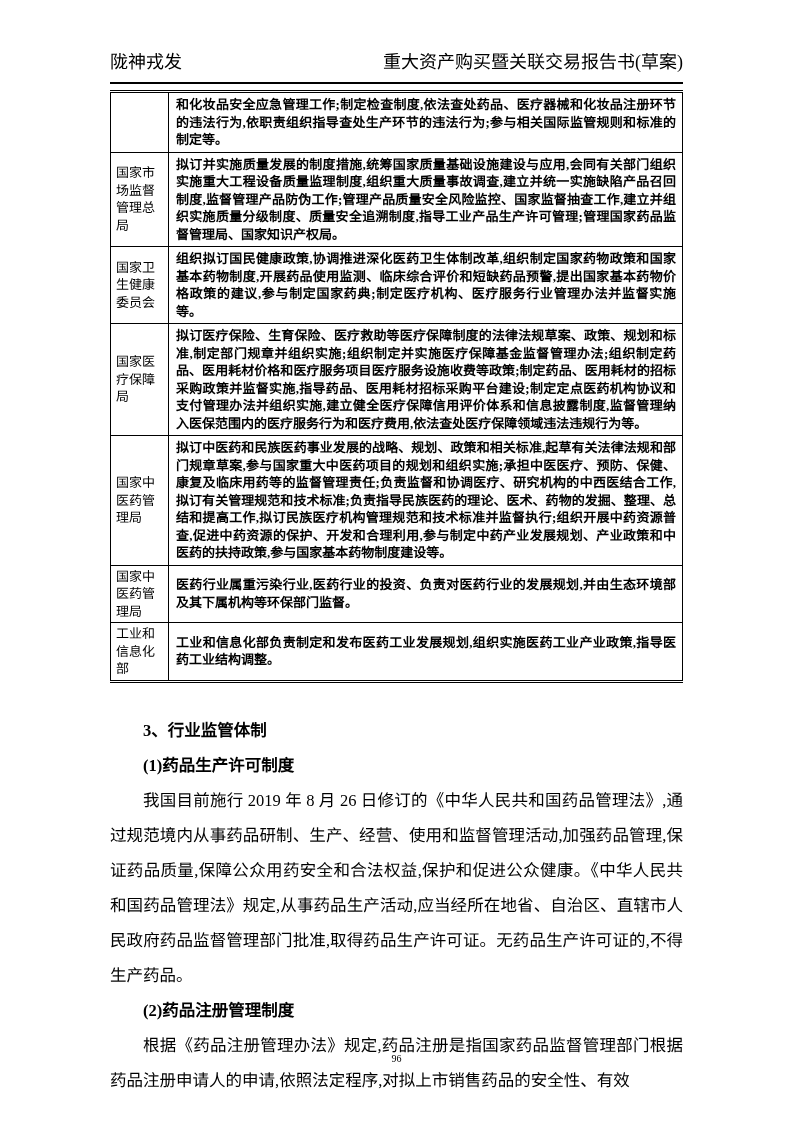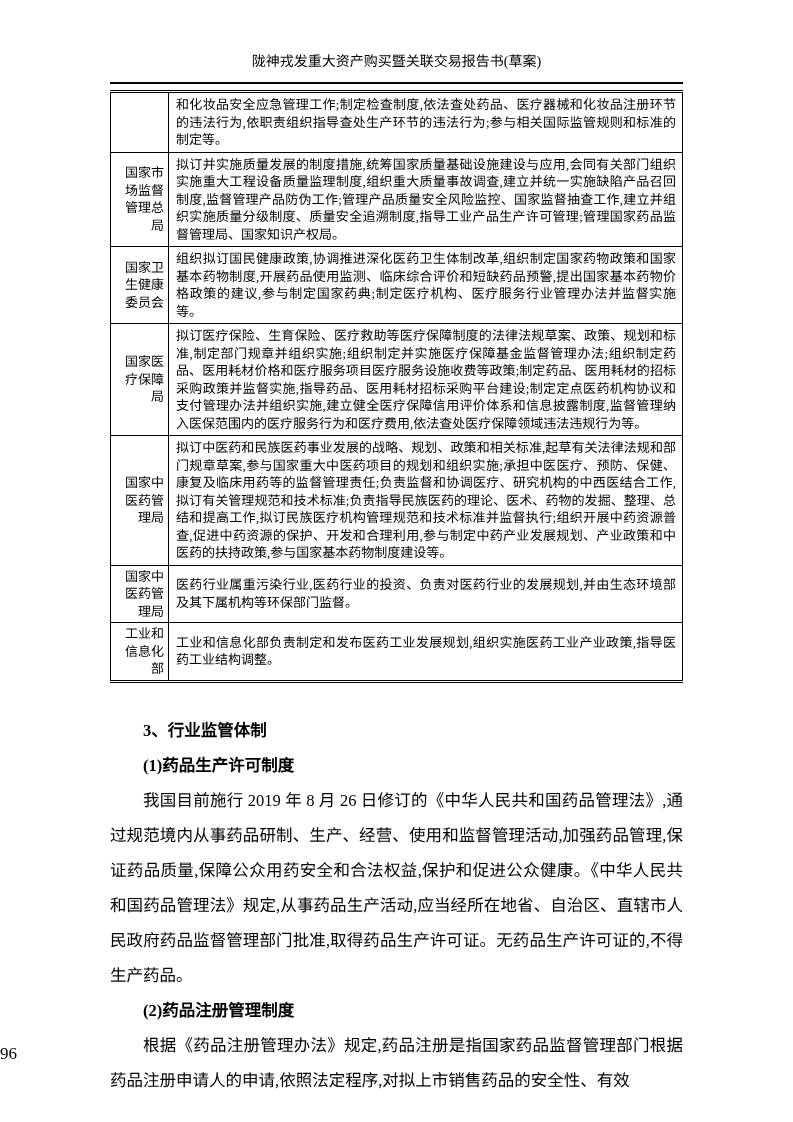--- a/index.html
+++ b/index.html
@@ -13,23 +13,23 @@
     margin: 0 auto;
     background: #ffffff;
     color: #000000;
     padding: 52px 110px 0 110px;
     overflow: hidden;
   }
 
   
   .doc-header {
     display: flex;
-    justify-content: center;
+    justify-content: space-between;
     align-items: flex-end;
-    font-size: 14px;
+    font-size: 18px;
     line-height: 20px;
     padding-bottom: 10px;
     border-bottom: 2px solid #000;
   }
 
   
   table.reg-table {
     width: 573px;
     margin-top: 6px;
     border-collapse: collapse;
@@ -39,28 +39,29 @@
     line-height: 17.5px;
     table-layout: fixed;
   }
   table.reg-table td {
     border: 1px solid #000;
     vertical-align: middle;
   }
   td.agency-cell {
     width: 58px;
     padding: 2px 4px 2px 5px;
-    text-align: right;
+    text-align: left;
     word-break: break-all;
   }
   td.duty-cell {
     padding: 3px 6px 3px 7px;
     text-align: justify;
     text-justify: inter-character;
     word-break: break-all;
+    font-weight: bold;
   }
 
   
   .body-text {
     font-size: 16.5px;
     line-height: 35px;
   }
   .heading {
     font-weight: bold;
     text-indent: 2em;
@@ -75,22 +76,22 @@
     word-break: break-all;
     line-height: 35px;
   }
 
   
   .page-footer {
     position: absolute;
     bottom: 58px;
     left: 0;
     width: 100%;
-    text-align: left;
-    font-size: 17px;
+    text-align: center;
+    font-size: 10px;
   }
 </style>
 </head>
 <body>
 
 <div class="page">
 
   <div class="doc-header">
     <span>陇神戎发</span>
     <span>重大资产购买暨关联交易报告书(草案)</span>

